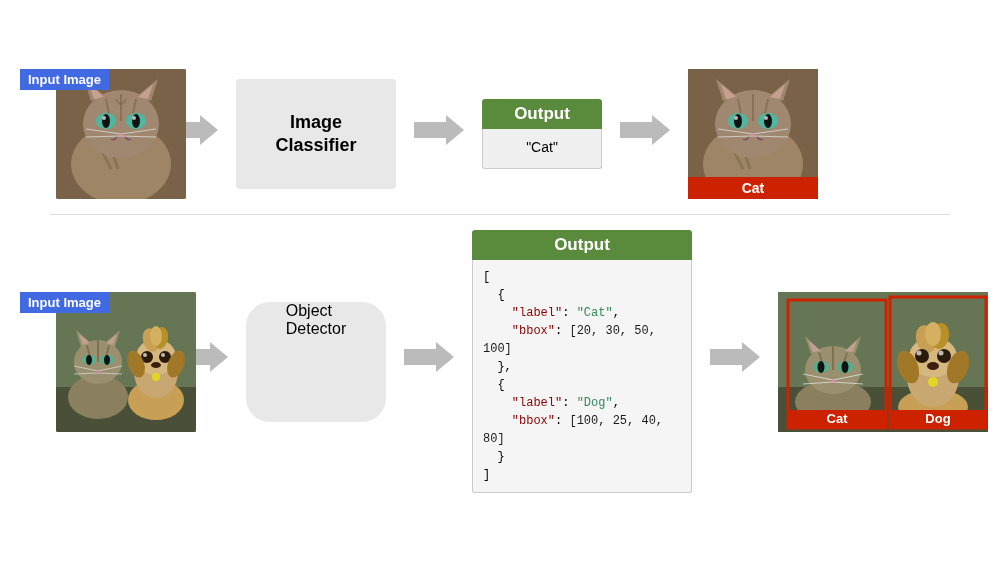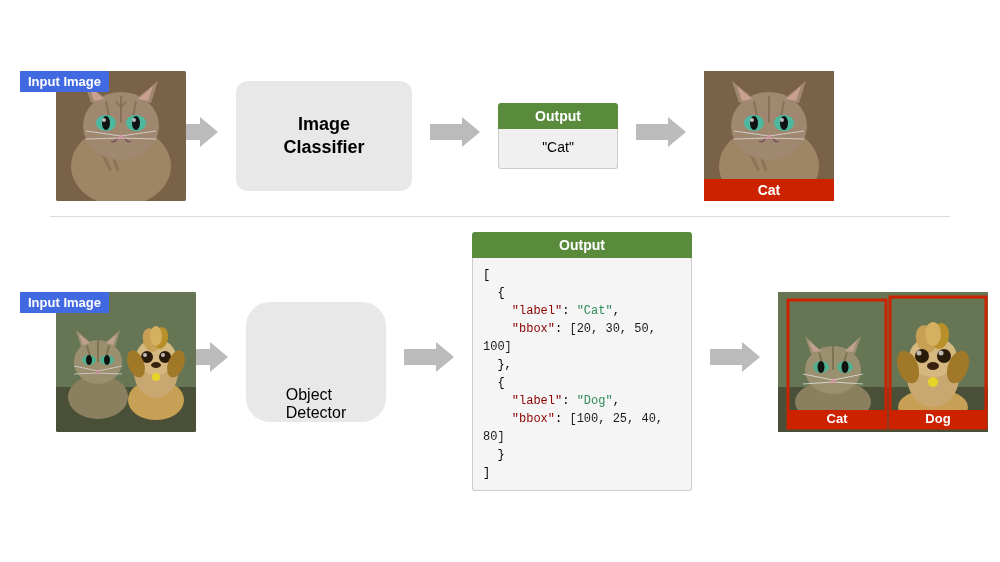--- a/index.html
+++ b/index.html
@@ -52,24 +52,24 @@
 
     
     .arrow {
       font-size: 36px;
       color: #aaa;
       flex-shrink: 0;
     }
 
     
     .classifier-box {
-      width: 176px;
+      width: 160px;
       height: 110px;
       background: #e8e8e8;
-      border-radius: 12px;
+      border-radius: 4px;
       display: flex;
       align-items: center;
       justify-content: center;
       flex-shrink: 0;
     }
     .classifier-box .box-label {
       font-weight: bold;
       font-size: 18px;
       text-align: center;
       line-height: 1.3;
@@ -77,21 +77,21 @@
 
     
     .output-box-1 {
       width: 120px;
       flex-shrink: 0;
     }
     .output-header {
       background: #5a8a3c;
       color: white;
       font-weight: bold;
-      font-size: 14px;
+      font-size: 17px;
       text-align: center;
       padding: 5px 8px;
       border-radius: 3px 3px 0 0;
     }
     .output-body {
       background: #f0f0f0;
       border: 1px solid #ccc;
       border-top: none;
       padding: 10px 8px;
       font-size: 14px;
@@ -119,21 +119,21 @@
       padding: 3px 0;
     }
 
     
     .detector-box {
       width: 140px;
       height: 120px;
       background: #e8e8e8;
       border-radius: 24px;
       display: flex;
-      align-items: flex-end;
+      align-items: flex-start;
       justify-content: center;
       flex-shrink: 0;
     }
 
     
     .output-box-2 {
       width: 220px;
       flex-shrink: 0;
     }
     .output-body-json {

